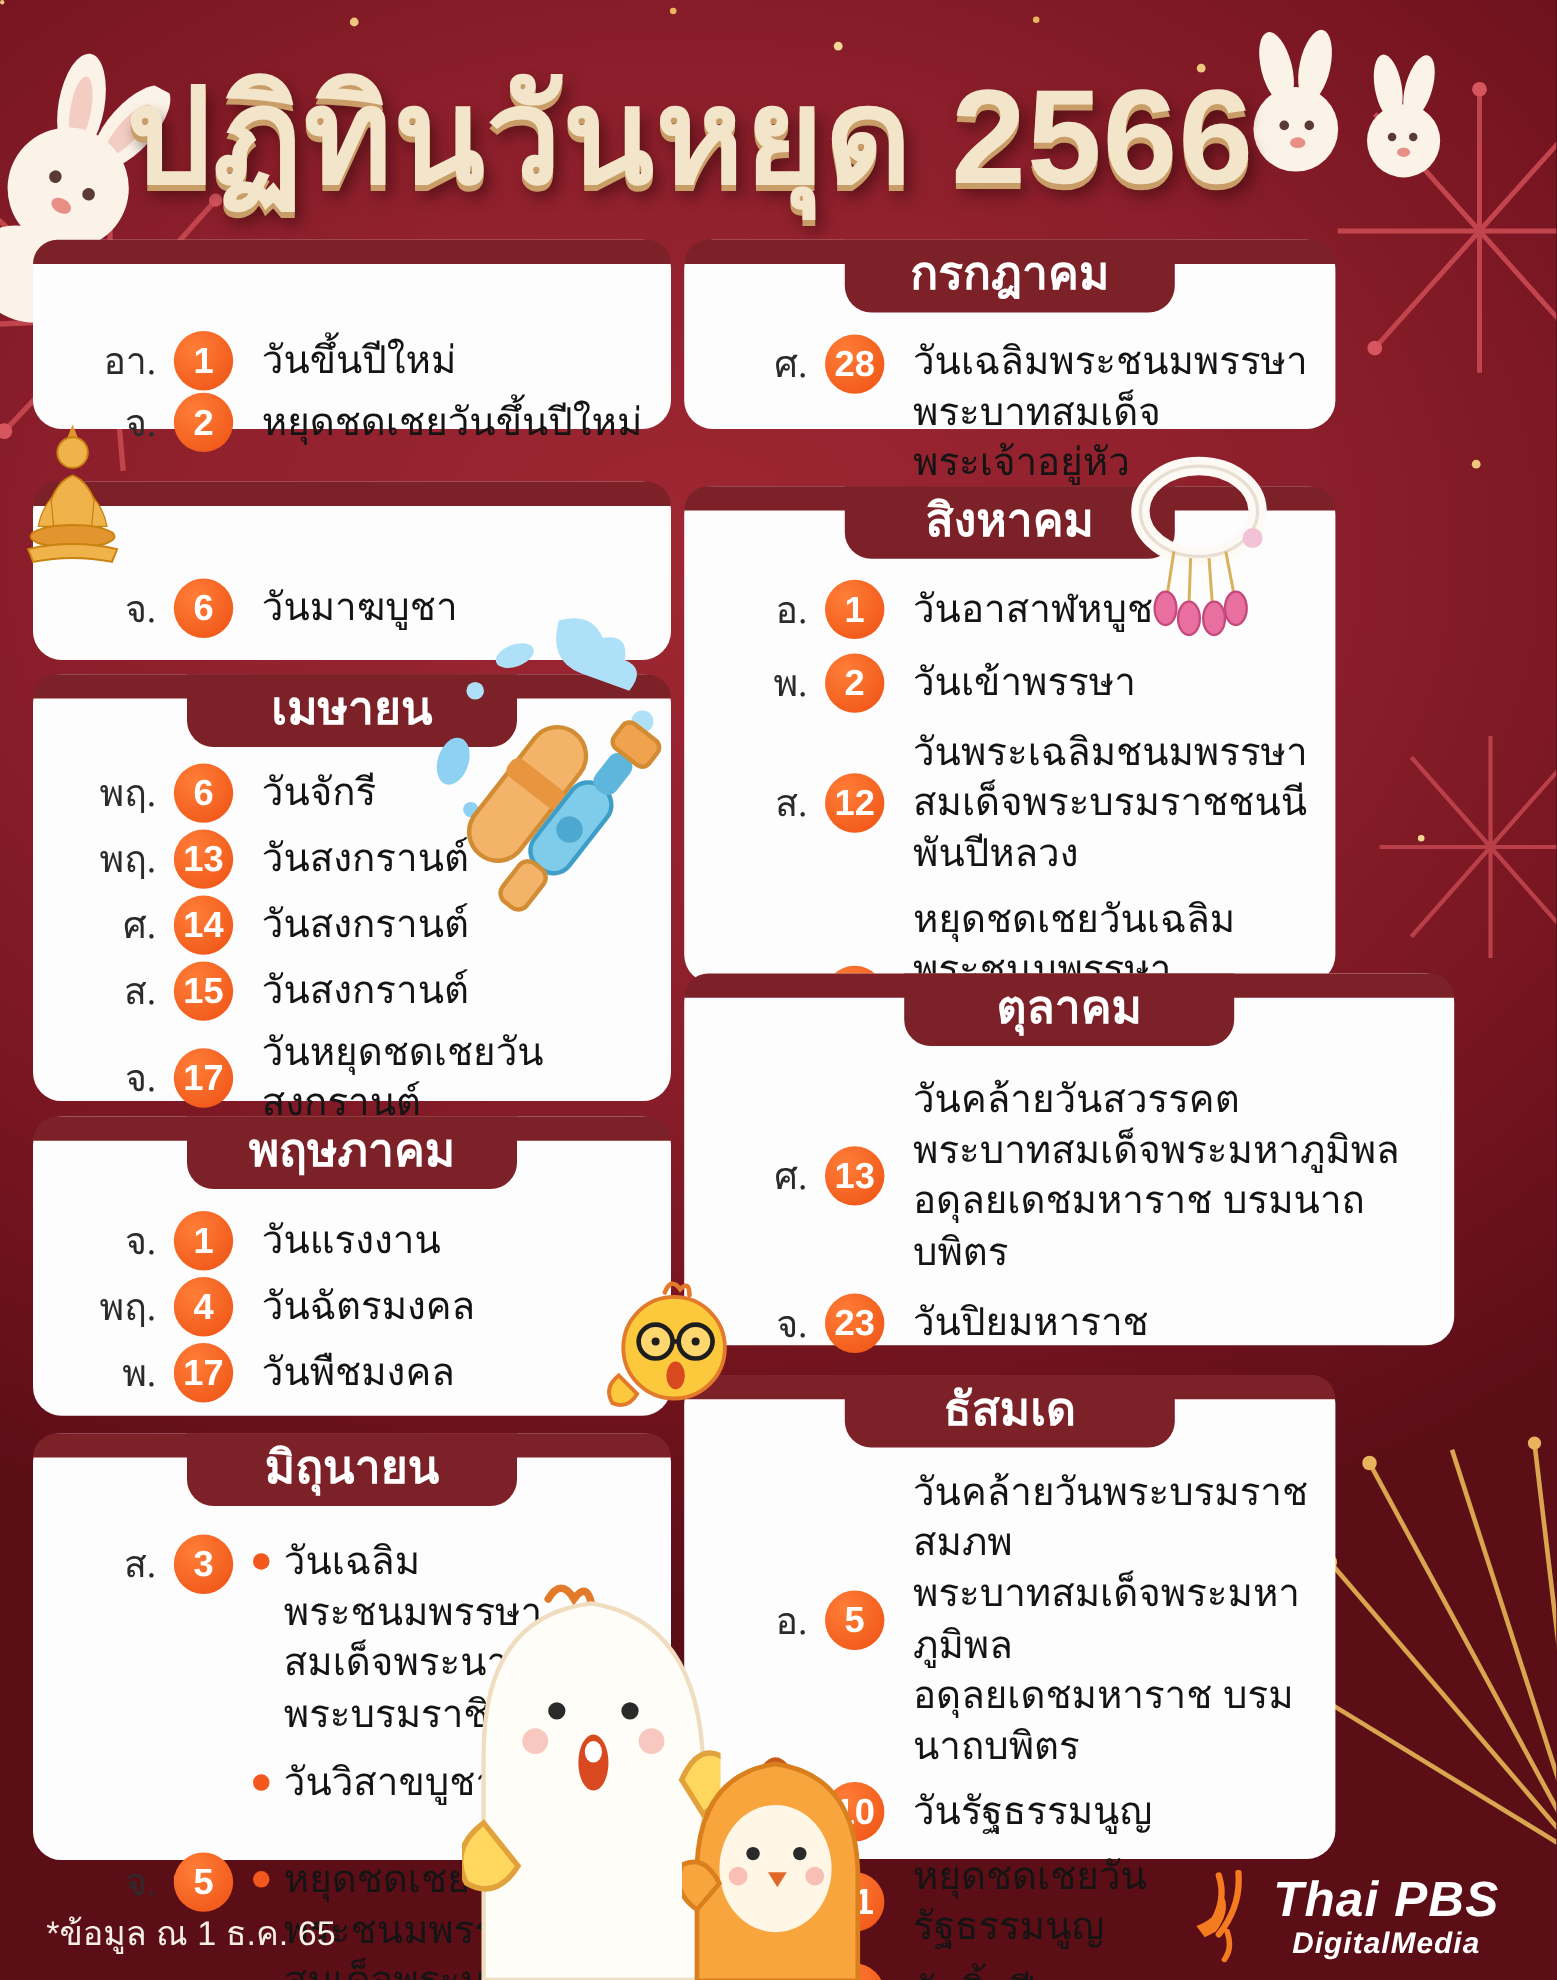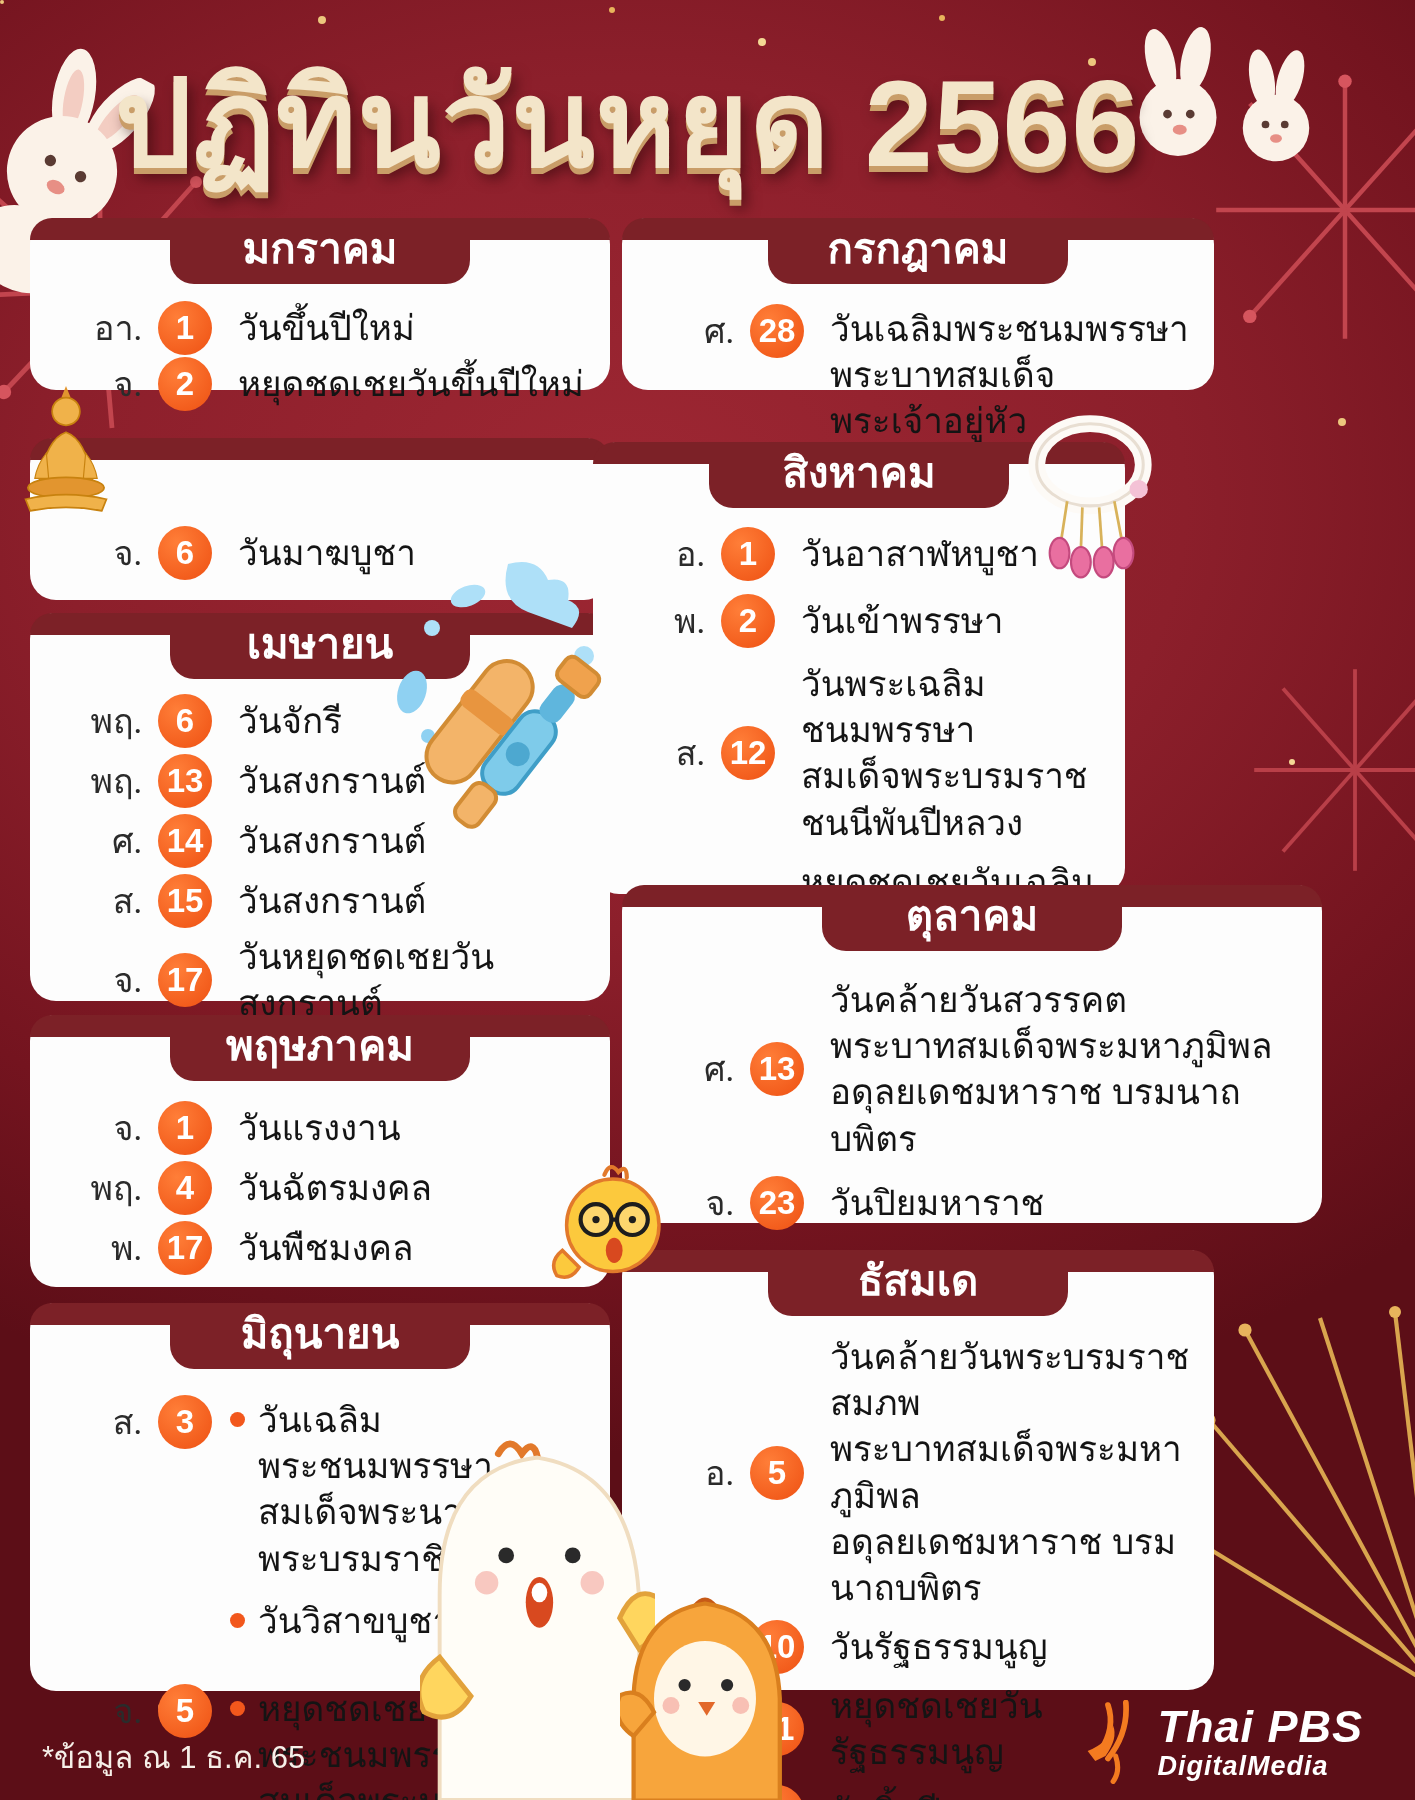--- a/index.html
+++ b/index.html
@@ -44,21 +44,21 @@
   }
   .holiday{ margin-left:26px; font-size:35px; color:#141414; font-weight:500; line-height:1.32; white-space:pre-line; }
   .row.bulleted{ align-items:flex-start; }
   .bullet-list{ margin-left:18px; display:flex; flex-direction:column; gap:16px; padding-top:2px; }
   .bullet{ display:flex; align-items:flex-start; }
   .dot{ width:15px; height:15px; border-radius:50%; background:#f2571c; margin:15px 13px 0 0; flex-shrink:0; }
   .btext{ font-size:35px; color:#141414; font-weight:500; line-height:1.32; white-space:pre-line; }
   
   .footnote{ position:absolute; left:42px; top:1732px; font-size:31px; color:#f6efe8; font-weight:500; z-index:3; }
   .logo{ position:absolute; right:52px; top:1700px; display:flex; align-items:center; gap:10px; z-index:3; }
-  .logo-text{ color:#fff; font-style:italic; text-align:left; line-height:1; }
+  .logo-text{ color:#fff; font-style:italic; text-align:center; line-height:1; }
   .logo-line1{ font-size:45px; font-weight:700; letter-spacing:1px; }
   .logo-line2{ font-size:27px; font-weight:700; margin-top:4px; letter-spacing:1px; }
   
   .decor{ position:absolute; pointer-events:none; }
   .z0{ z-index:0; } .z2{ z-index:2; }
   .sparkles{ position:absolute; left:0; top:0; width:4px; height:4px; border-radius:50%;
     background:#ecc77d; z-index:0;
     box-shadow: 320px 18px 0 2px #ecc77d, 610px 8px 0 1px #e8b45c, 760px 40px 0 2px #f3d894,
       940px 16px 0 1px #e8b45c, 1090px 60px 0 2px #ecc77d, 230px 70px 0 1px #f3d894,
       520px 120px 0 1px #e8b45c, 1180px 130px 0 2px #ecc77d, 60px 320px 0 2px #e8b45c,
@@ -241,21 +241,20 @@
     <circle cx="30" cy="66" r="5" fill="#f8c0b4"></circle>
       <circle cx="71" cy="66" r="5" fill="#f8c0b4"></circle>
     <path d="M46 64 L56 64 L51 72 Z" fill="#e2682a"></path>
     <path d="M8 84 Q-6 74 0 60 Q12 54 20 70 Z" fill="#f7a53c" stroke="#d97f1e" stroke-width="2.5"></path>
   </svg>
 
   <div class="title">ปฏิทินวันหยุด 2566</div>
 
   <section class="card" style="left:30px;top:218px;width:580px;height:172px">
     <div class="band"></div>
-    <div class="tab">มกราคม</div>
     <div class="rows" style="padding-top:83px;gap:2px">
       <div class="row">
         <span class="dow">อา.</span>
         <span class="daynum">1</span>
         <span class="holiday">วันขึ้นปีใหม่</span>
       </div>
       <div class="row">
         <span class="dow">จ.</span>
         <span class="daynum">2</span>
         <span class="holiday">หยุดชดเชยวันขึ้นปีใหม่</span>
@@ -368,21 +367,21 @@
     <div class="rows" style="padding-top:86px">
       <div class="row top">
         <span class="dow">ศ.</span>
         <span class="daynum">28</span>
         <span class="holiday" style="padding-top:2px">วันเฉลิมพระชนมพรรษา
 พระบาทสมเด็จพระเจ้าอยู่หัว</span>
       </div>
     </div>
   </section>
 
-  <section class="card" style="left:593px;top:442px;width:532px;height:452px">
+  <section class="card" style="left:622px;top:442px;width:592px;height:452px">
     <div class="band"></div>
     <div class="tab">สิงหาคม</div>
     <div class="rows" style="padding-top:85px;gap:13px">
       <div class="row">
         <span class="dow">อ.</span>
         <span class="daynum">1</span>
         <span class="holiday">วันอาสาฬหบูชา</span>
       </div>
       <div class="row">
         <span class="dow">พ.</span>

